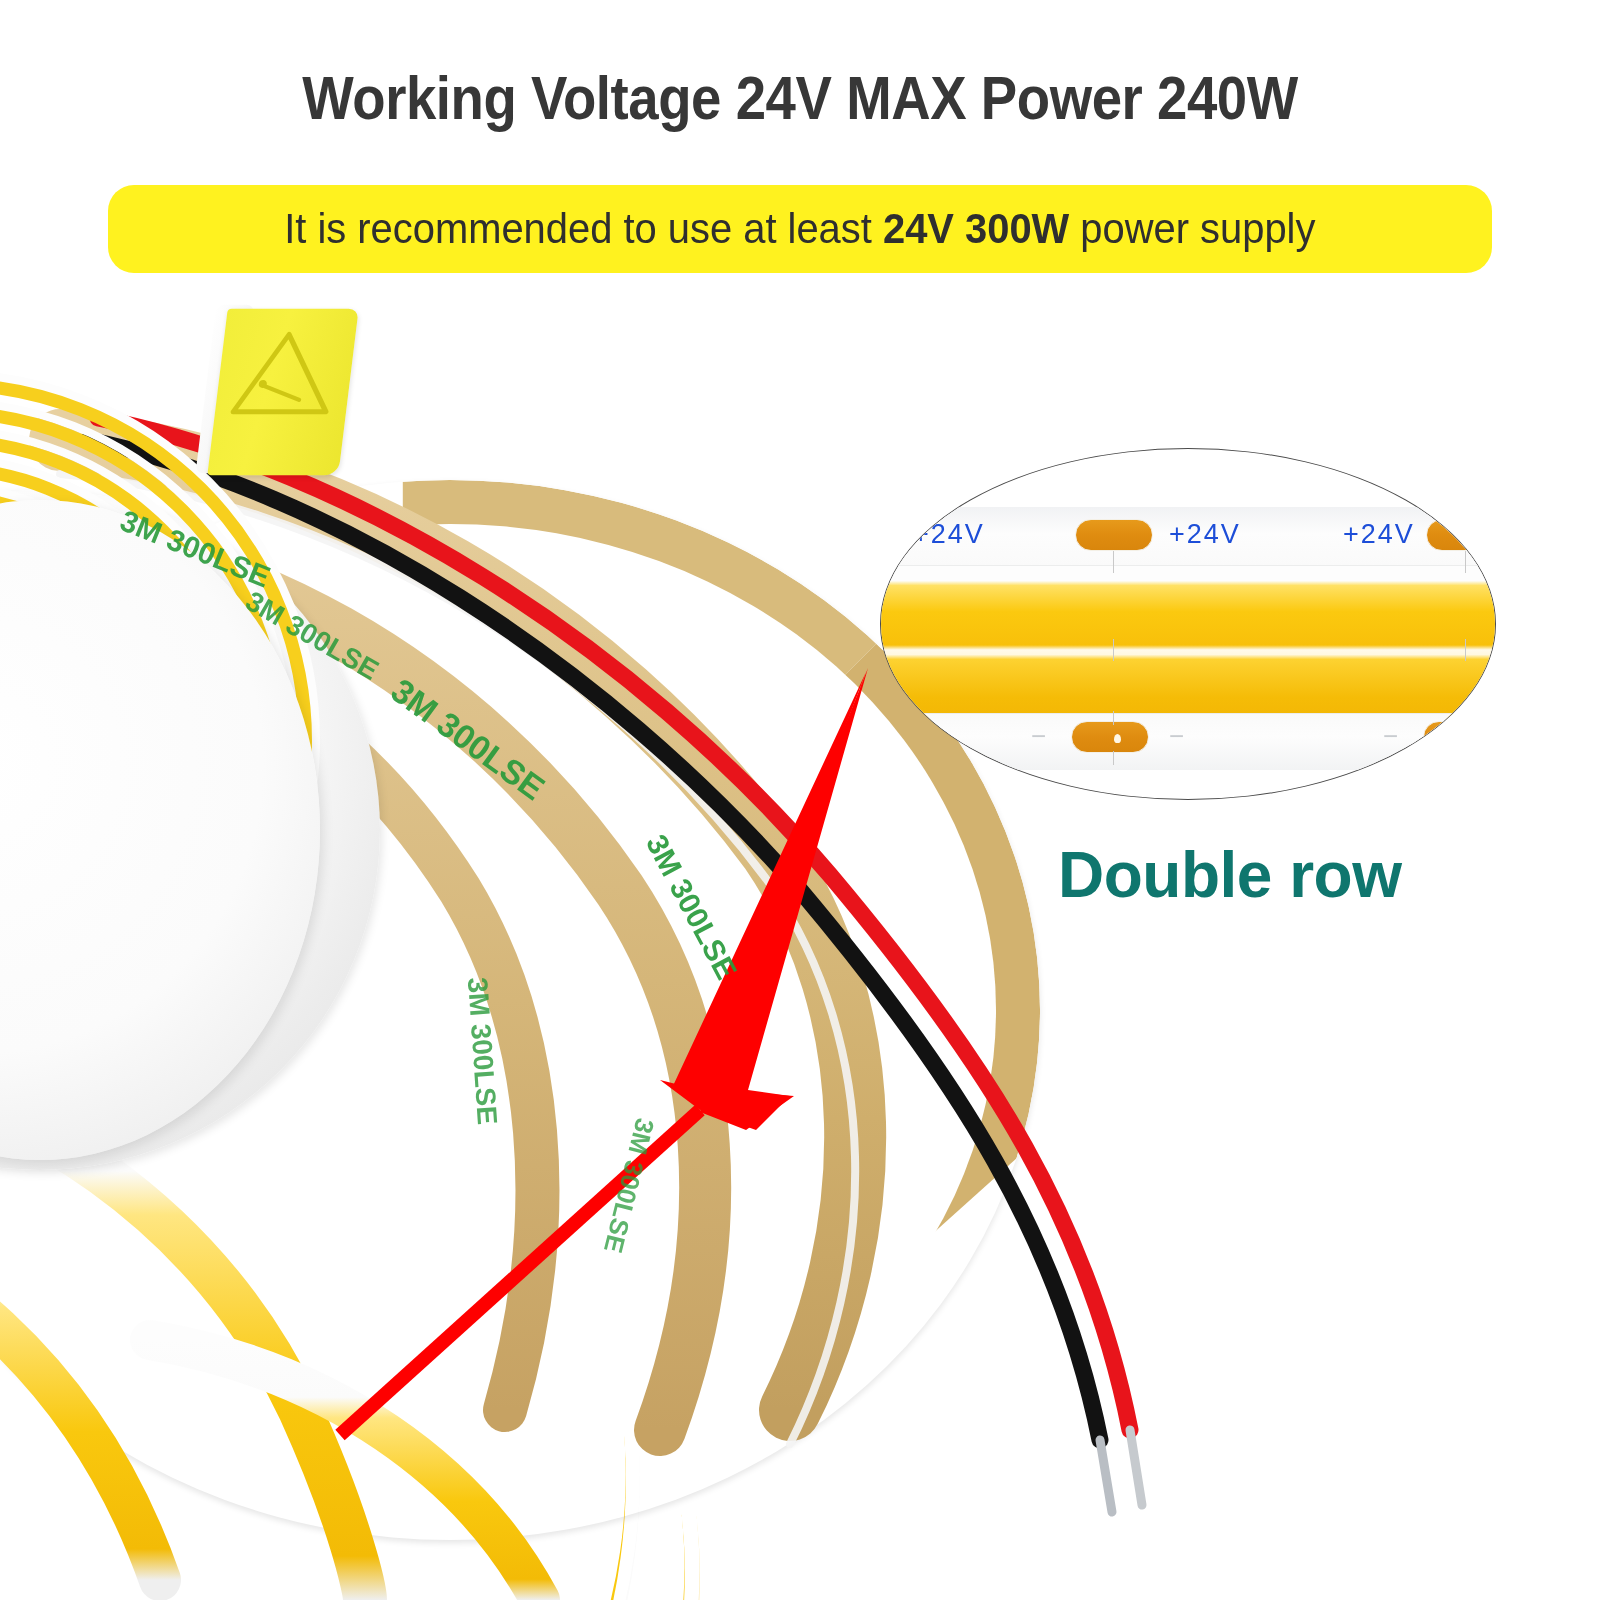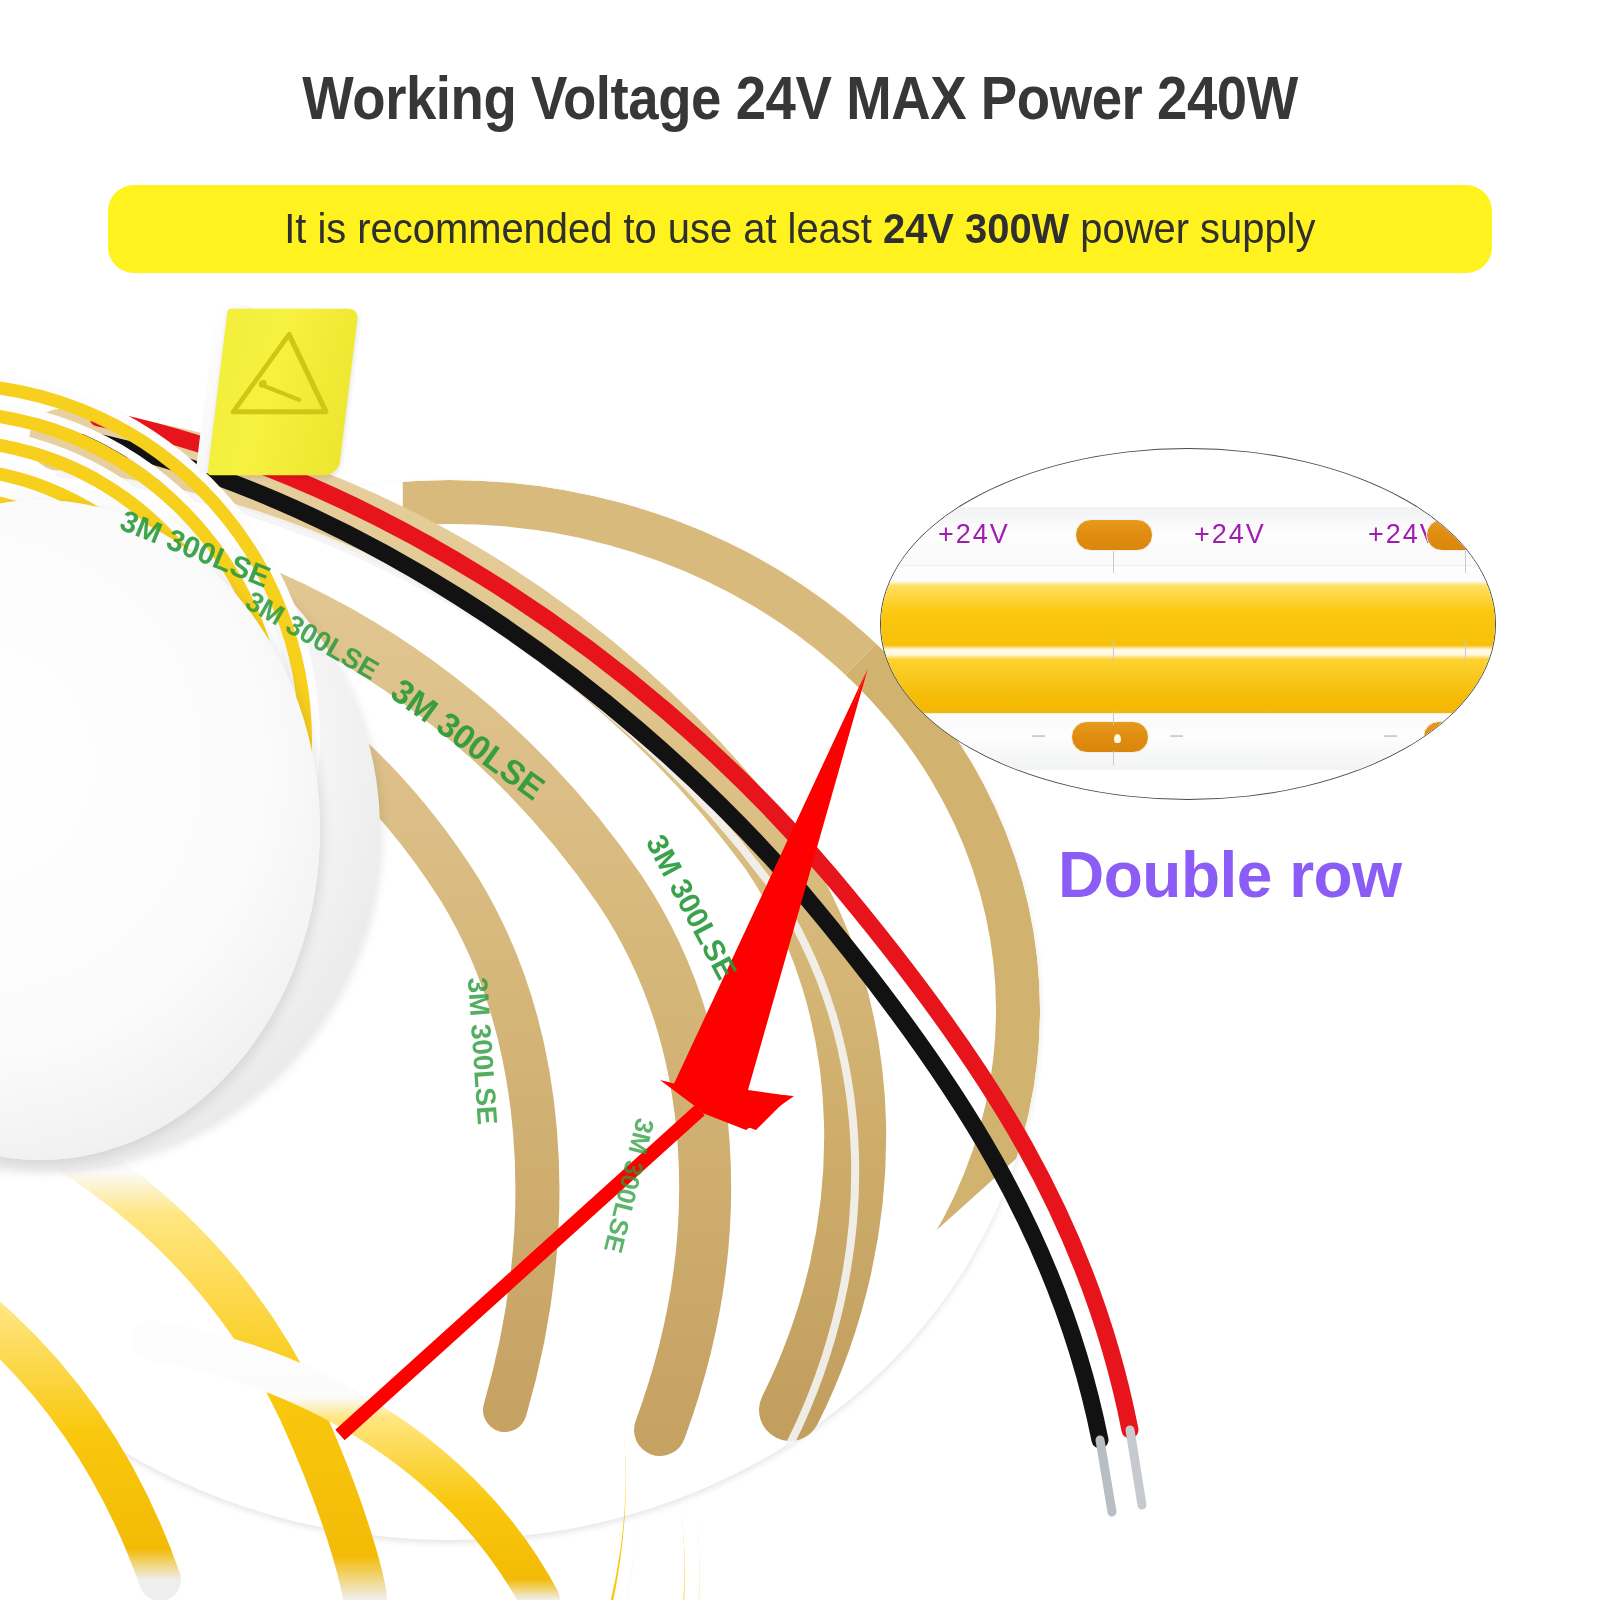--- a/index.html
+++ b/index.html
@@ -191,26 +191,25 @@
   }
   .dbot-band {
     position: absolute;
     left: -10px; top: 264px;
     width: 640px; height: 56px;
     background: linear-gradient(180deg,#fafafa 0%, #fdfdfd 40%, #f2f3f4 100%);
     border-top: 1px solid #eceded;
   }
   .dlabel {
     position: absolute;
-    color: #a21caf;
+    color: #1d4ed8;
     font-family: "Liberation Sans", sans-serif;
     font-size: 27px;
     letter-spacing: 2px;
     white-space: nowrap;
-    margin-left: 25px;
   }
   .dminus {
     position: absolute;
     color: #c9ccd0;
     font-family: "Liberation Sans", sans-serif;
     font-size: 26px;
   }
   .pad {
     position: absolute;
     width: 78px;
@@ -232,21 +231,21 @@
     background: #c9c9c9;
   }
 
   .double-row {
     position: absolute;
     left: 1058px;
     top: 548px;
     font-family: "Liberation Sans", sans-serif;
     font-weight: bold;
     font-size: 64px;
-    color: #8b5cf6;
+    color: #0f766e;
     letter-spacing: -0.5px;
     white-space: nowrap;
   }
 </style>
 </head>
 <body>
 
 <div class="headline">Working Voltage 24V  MAX Power 240W</div>
 
 <div class="banner">

